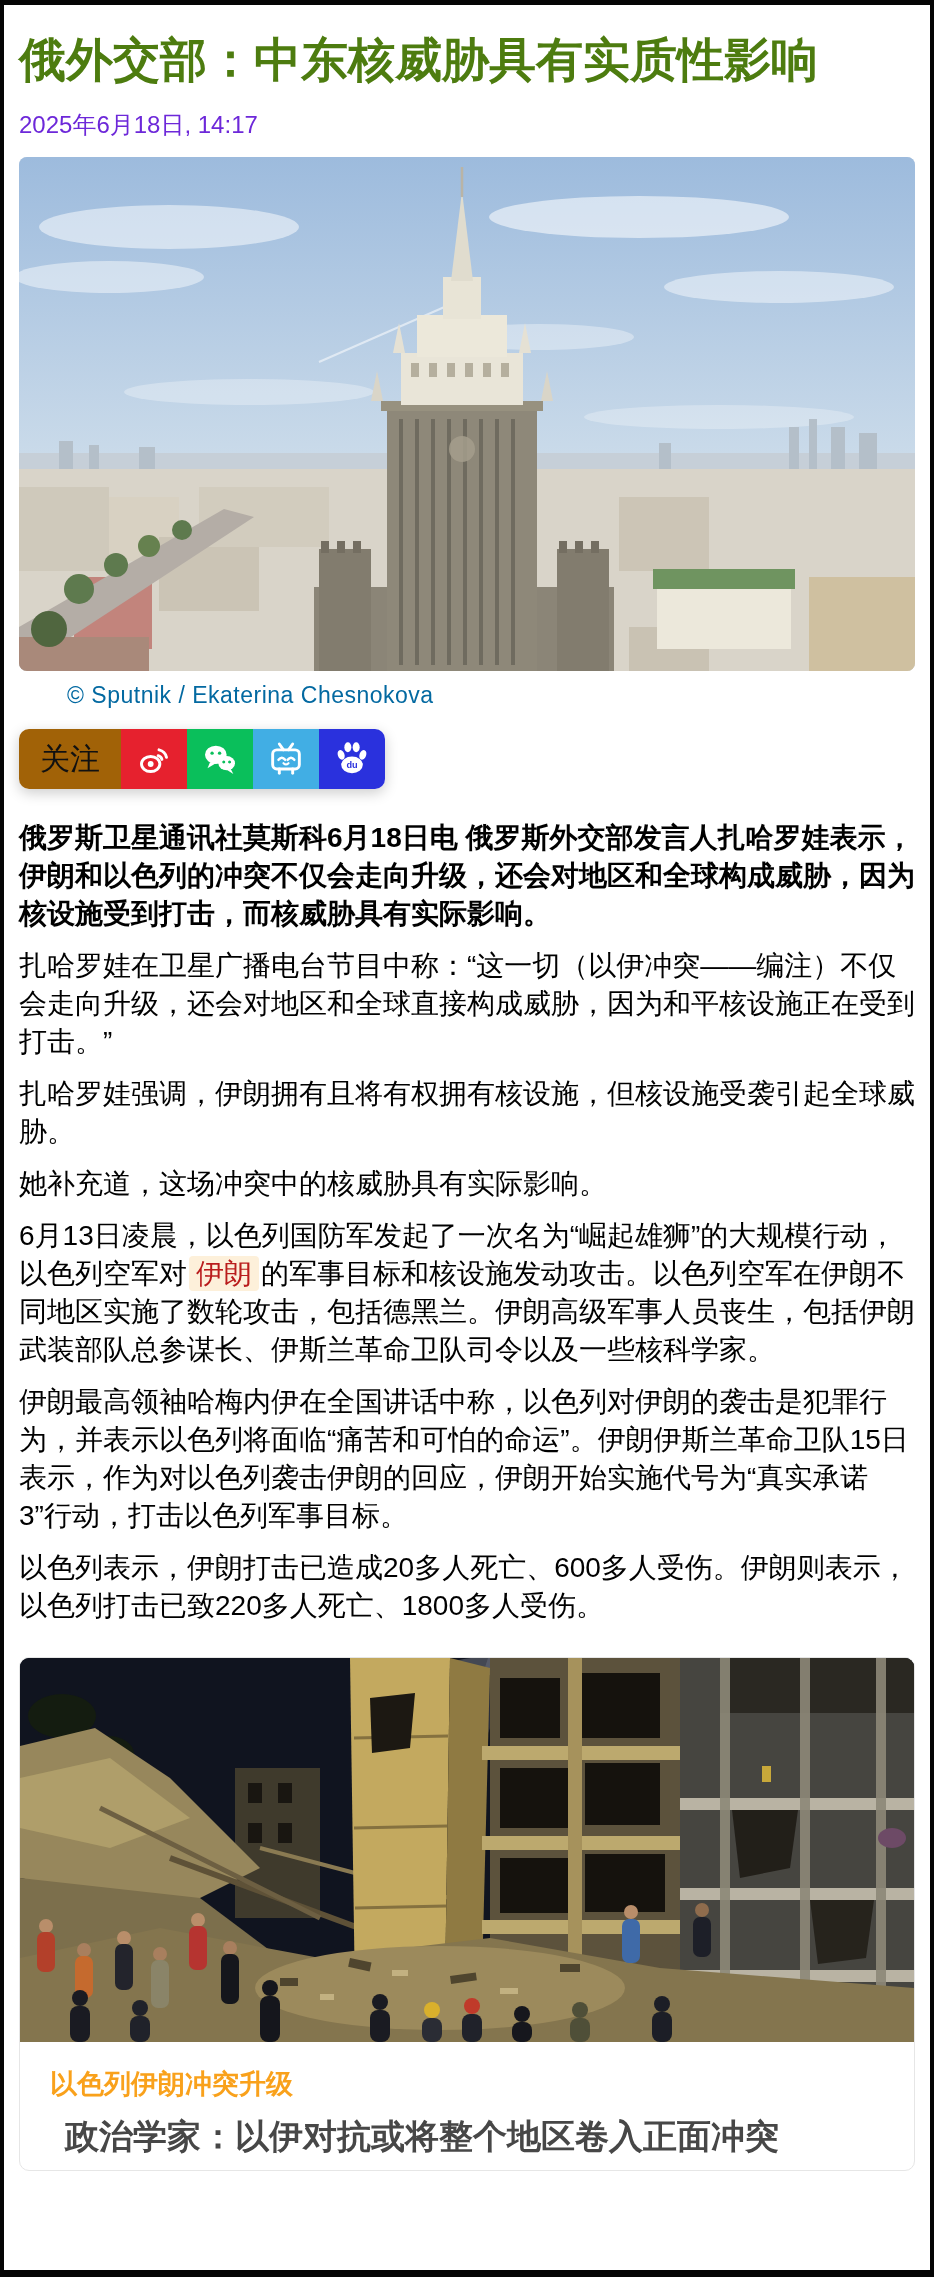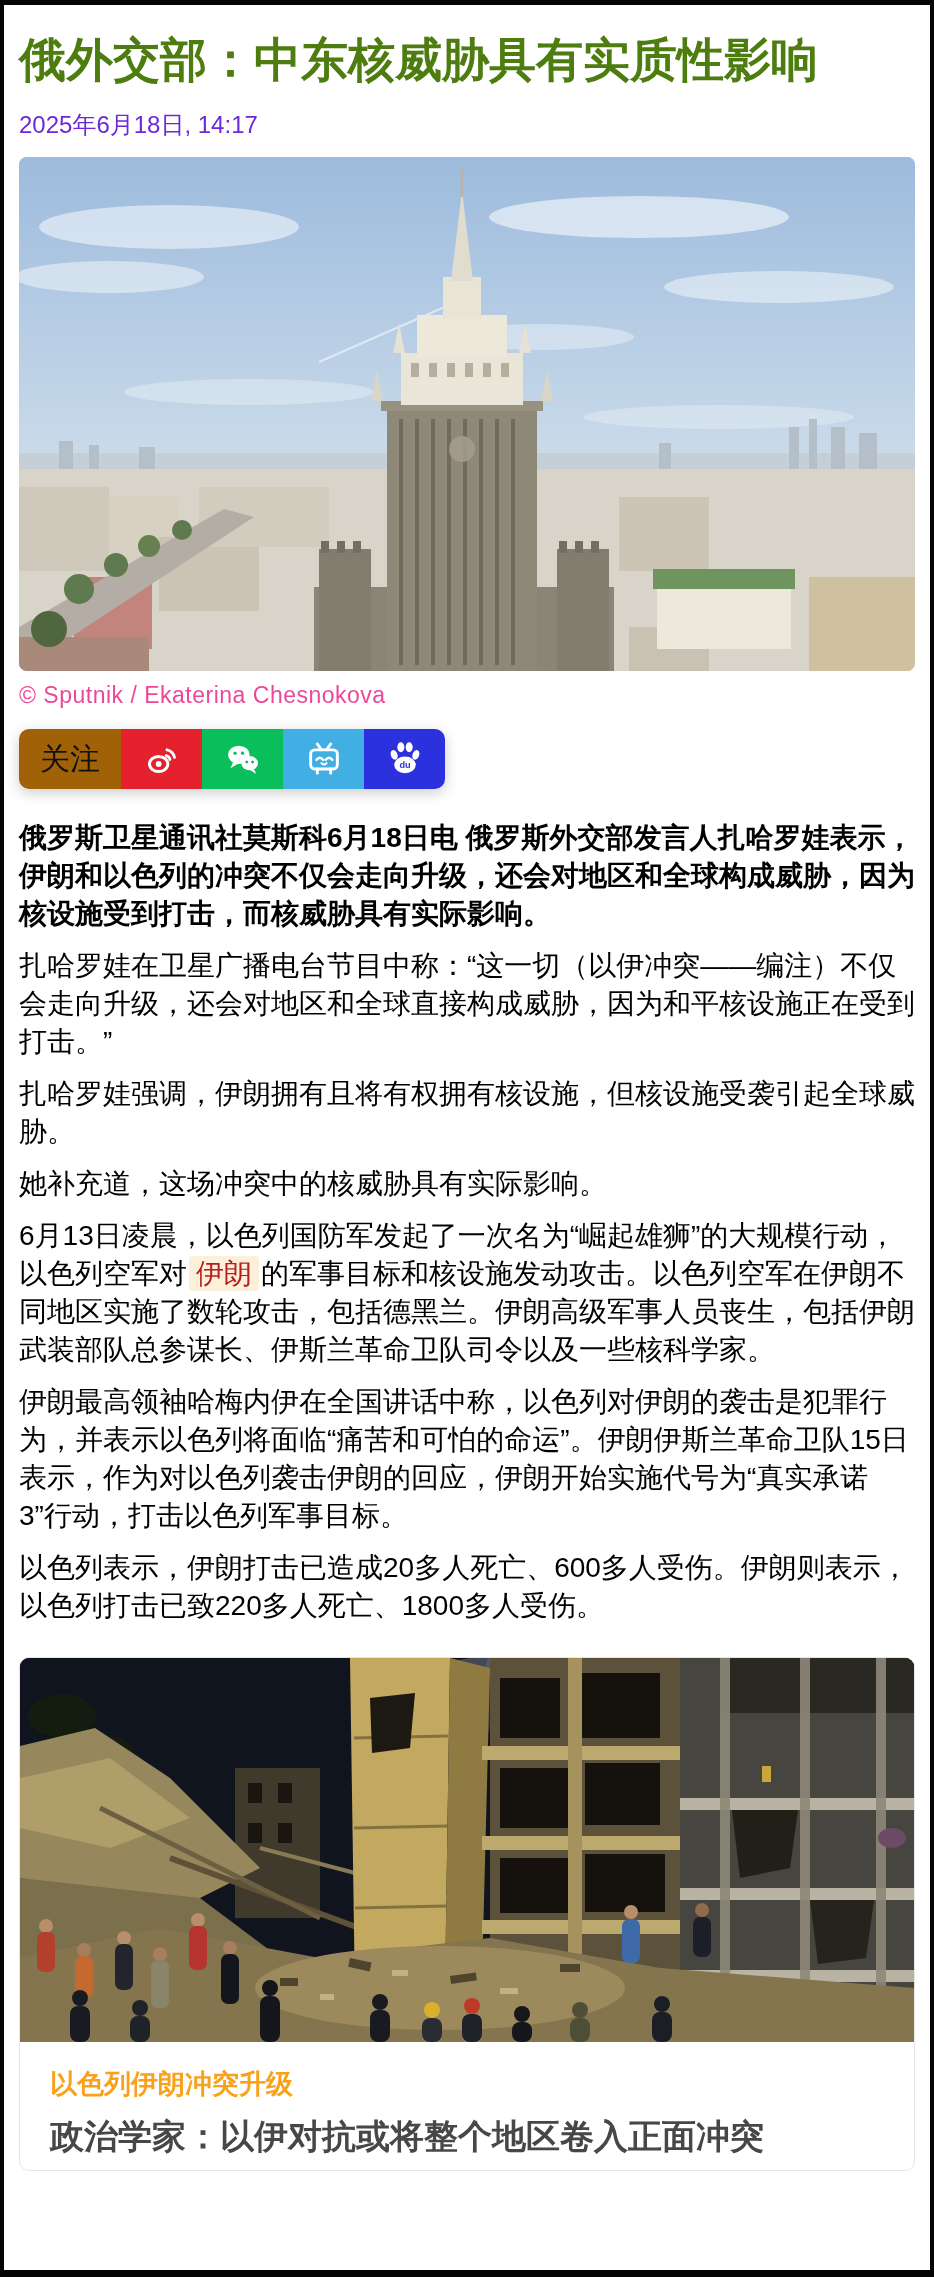--- a/index.html
+++ b/index.html
@@ -8,38 +8,38 @@
   .page{position:absolute;top:5px;left:4px;right:4px;bottom:7px;background:#ffffff;overflow:hidden;}
   .content{padding:0 15px;}
 
   h1.title{margin:26px 0 12px;font-size:47px;line-height:58px;font-weight:700;color:#4d7c0f;}
   .date{margin-top:20px;font-size:24px;color:#6d28d9;}
 
   figure{margin:0;padding:0;}
   .hero{margin-top:16px;width:896px;height:514px;border-radius:8px;overflow:hidden;background:#c9d6e4;}
   .hero svg,.related-img svg{display:block;}
 
-  .caption{margin-top:11px;font-size:23px;color:#ec4899;letter-spacing:.5px;}
+  .caption{margin-top:11px;font-size:23px;color:#0369a1;letter-spacing:.5px;margin-left:48px;}
 
   .social-row{margin-top:20px;display:inline-flex;height:60px;border-radius:10px;overflow:hidden;
               box-shadow:0 4px 14px rgba(0,0,0,.20);vertical-align:top;}
   .social-row button{border:none;margin:0;padding:0;cursor:pointer;display:flex;align-items:center;justify-content:center;}
   .follow{width:102px;background:#a16207;font-size:30px;color:#111;font-family:Liberation Serif, serif;}
-  .sbtn{width:81px;}
+  .sbtn{width:66px;}
   .sbtn svg{width:40px;height:40px;}
 
   p.body{margin:14px 0;font-size:28px;line-height:38px;color:#000;}
   p.lead{margin-top:30px;font-weight:700;}
   .ilink{color:#b91c1c;background:#fdf0da;text-decoration:none;padding:2px 7px;border-radius:4px;margin:0 2px;}
 
   .related-card{margin-top:32px;border:1px solid #e6e6e6;border-radius:10px;overflow:hidden;background:#fff;}
   .related-img{width:100%;height:384px;background:#10141f;}
   .related-body{padding:24px 30px 12px;}
   .tag{font-size:27px;font-weight:700;color:#f9a11b;}
-  .rtitle{margin-top:12px;font-size:34px;line-height:44px;font-weight:700;color:#474747;}
+  .rtitle{margin-top:12px;font-size:34px;line-height:44px;font-weight:700;color:#474747;margin-left:15px;}
 </style>
 </head>
 <body>
 
 <div class="screen">
   <div class="page">
     <div class="content">
 
       <h1 class="title">俄外交部：中东核威胁具有实质性影响</h1>
       <div class="date">2025年6月18日, 14:17</div>

